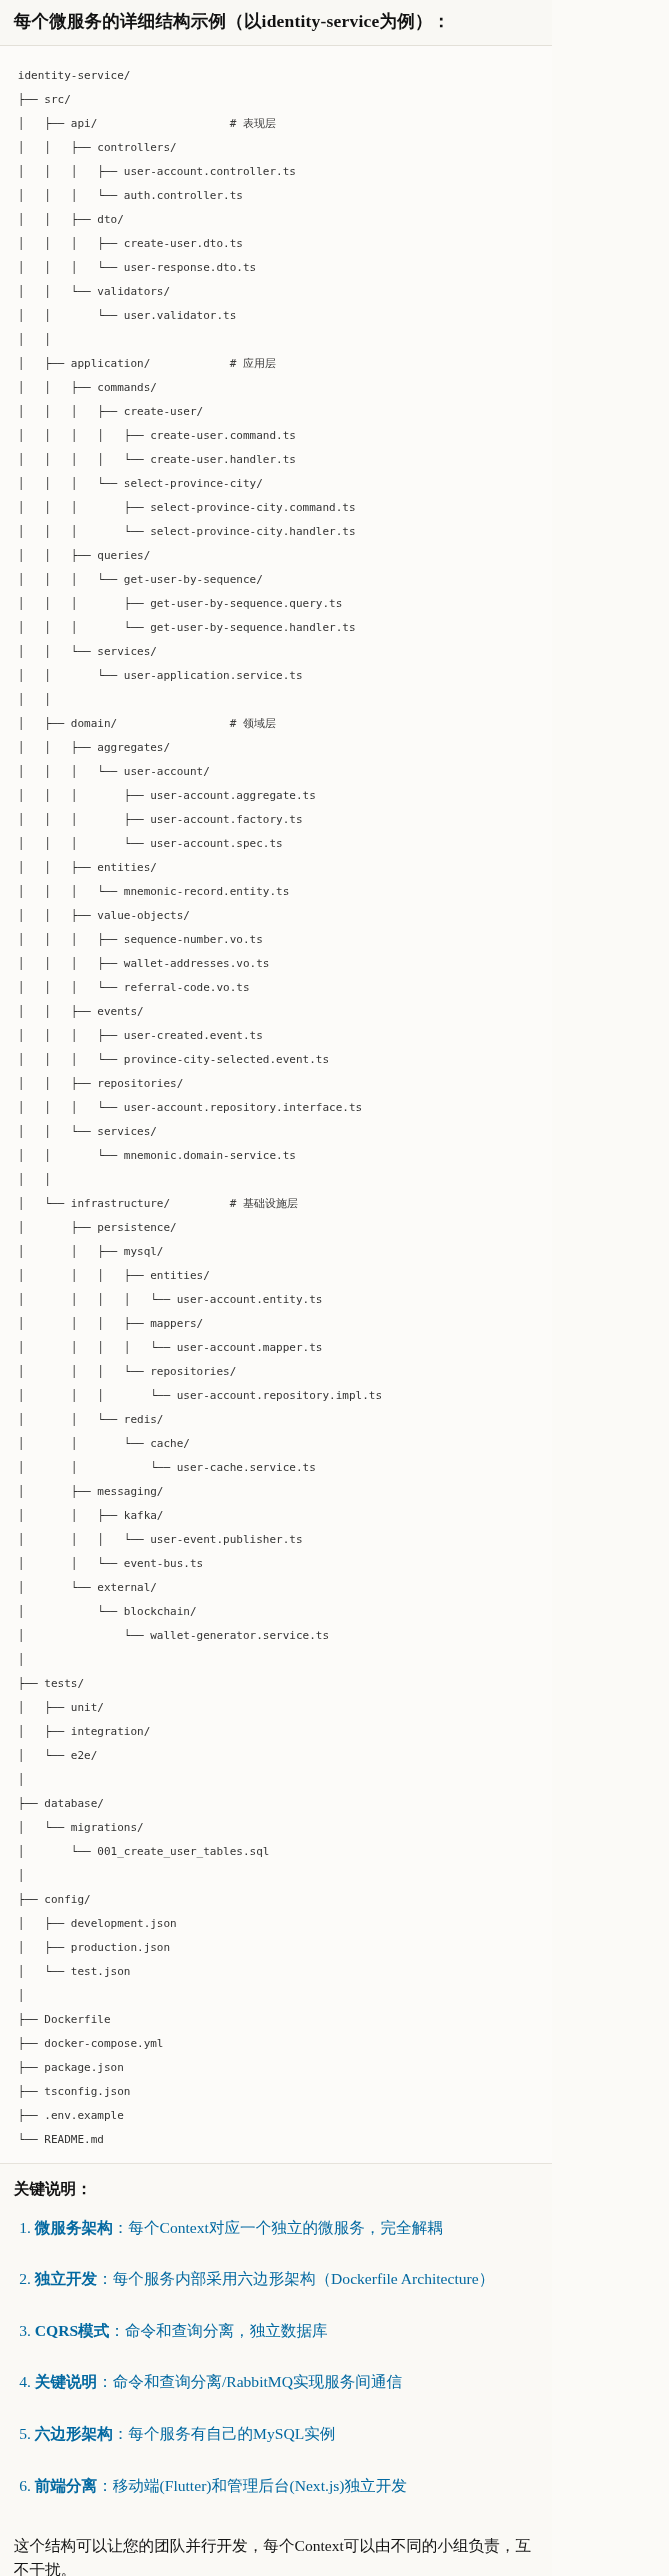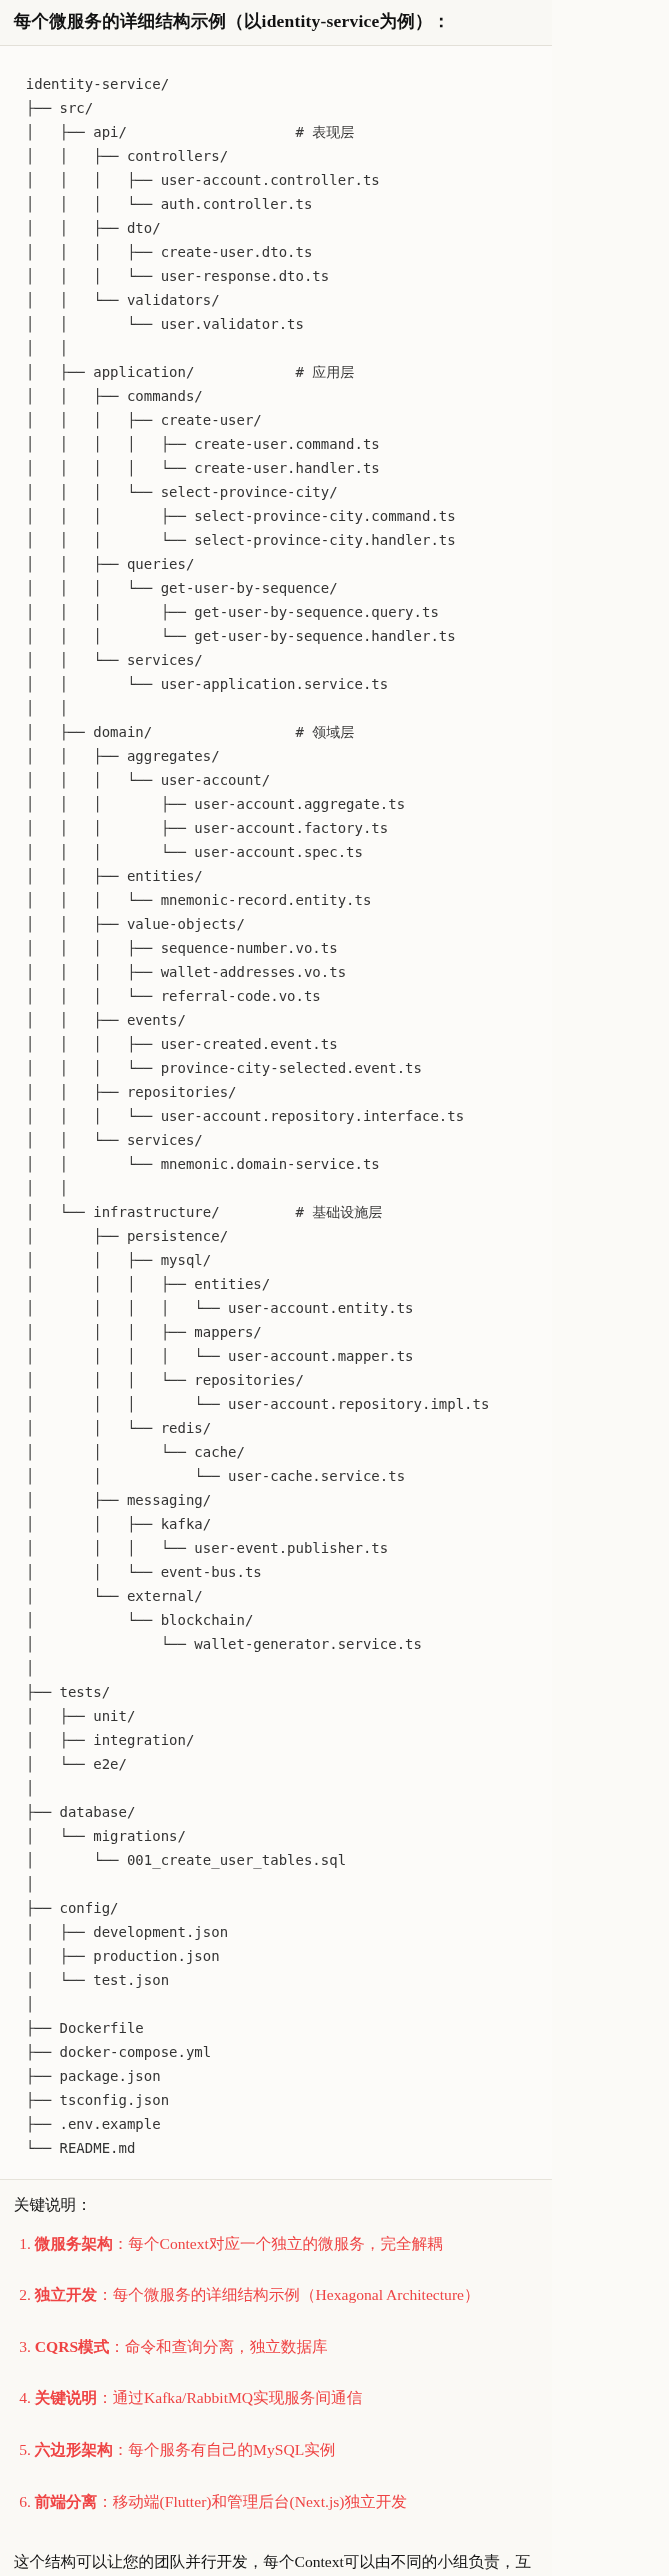--- a/index.html
+++ b/index.html
@@ -33,51 +33,51 @@
     line-height: 1.35;
     letter-spacing: 0.2px;
     color: #121212;
   }
   
   .tree-block {
     padding: 13.8px 13.8px 7.5px 13.8px;
     background: #fcfbf9;
   }
   pre.tree {
-    margin: 12px;
+    margin: 4px;
     font-family: "DejaVu Sans Mono", "Liberation Mono", monospace;
-    font-size: 14px;
+    font-size: 11px;
     line-height: 24px;
     color: #333333;
     white-space: pre;
     tab-size: 4;
   }
   .tree .cmt {
     color: #3a3a3a;
   }
   
   .keys-section {
     padding: 6.3px 13.8px 16.3px 13.8px;
     background: #faf9f5;
     border-top: 0.6px solid #e6e3db;
   }
   .keys-title {
     font-family: "Liberation Serif", serif;
-    font-weight: normal;
+    font-weight: bold;
     font-size: 15.6px;
     margin: 8.8px 0 16.3px 0;
     color: #111111;
   }
   ol.keys {
     margin: 0;
     padding: 0 0 0 21px;
     list-style: decimal;
     font-family: "Liberation Serif", serif;
     font-size: 15.6px;
-    color: #ef4444;
+    color: #0369a1;
   }
   ol.keys > li {
     margin: 0 0 29px 0;
     line-height: 1.45;
   }
   ol.keys > li:last-child { margin-bottom: 37px; }
   .k-term {
     font-weight: bold;
   }
   .k-sep { }
@@ -188,23 +188,23 @@
 <span>├── .env.example</span>
 <span>└── README.md</span>
 </pre>
   </section>
 
   <section class="keys-section">
     <div class="keys-title">关键说明：</div>
 
     <ol class="keys" id="keys-list">
         <li><span class="k-term">微服务架构</span><span class="k-sep">：</span><span class="k-desc">每个Context对应一个独立的微服务，完全解耦</span></li>
-        <li><span class="k-term">独立开发</span><span class="k-sep">：</span><span class="k-desc">每个微服务的详细结构示例（Hexagonal Architecture）</span></li>
+        <li><span class="k-term">独立开发</span><span class="k-sep">：</span><span class="k-desc">每个服务内部采用六边形架构（Dockerfile Architecture）</span></li>
         <li><span class="k-term">CQRS模式</span><span class="k-sep">：</span><span class="k-desc">命令和查询分离，独立数据库</span></li>
-        <li><span class="k-term">关键说明</span><span class="k-sep">：</span><span class="k-desc">通过Kafka/RabbitMQ实现服务间通信</span></li>
+        <li><span class="k-term">关键说明</span><span class="k-sep">：</span><span class="k-desc">命令和查询分离/RabbitMQ实现服务间通信</span></li>
         <li><span class="k-term">六边形架构</span><span class="k-sep">：</span><span class="k-desc">每个服务有自己的MySQL实例</span></li>
         <li><span class="k-term">前端分离</span><span class="k-sep">：</span><span class="k-desc">移动端(Flutter)和管理后台(Next.js)独立开发</span></li>
       </ol>
 
     <p class="closing">这个结构可以让您的团队并行开发，每个Context可以由不同的小组负责，互不干扰。</p>
   </section>
 
 </div>
 
 

